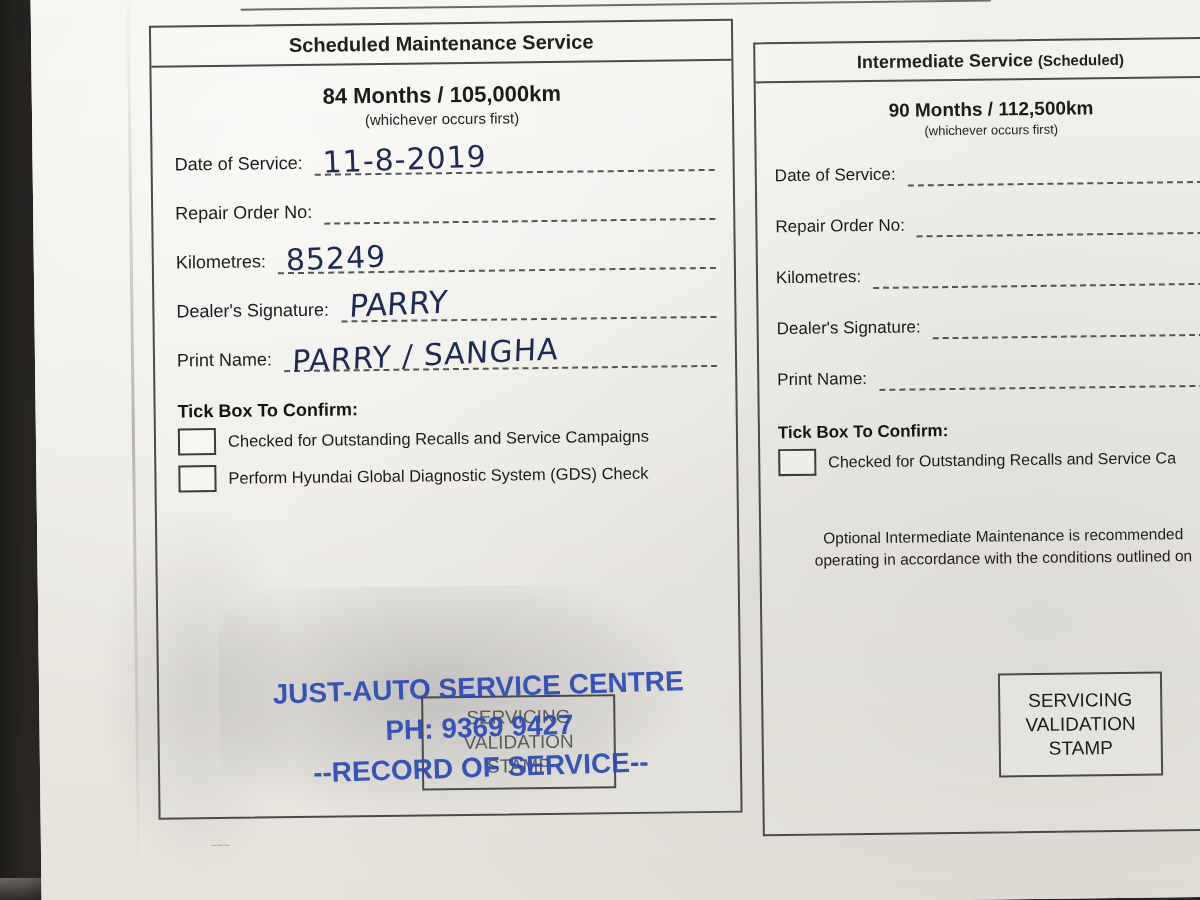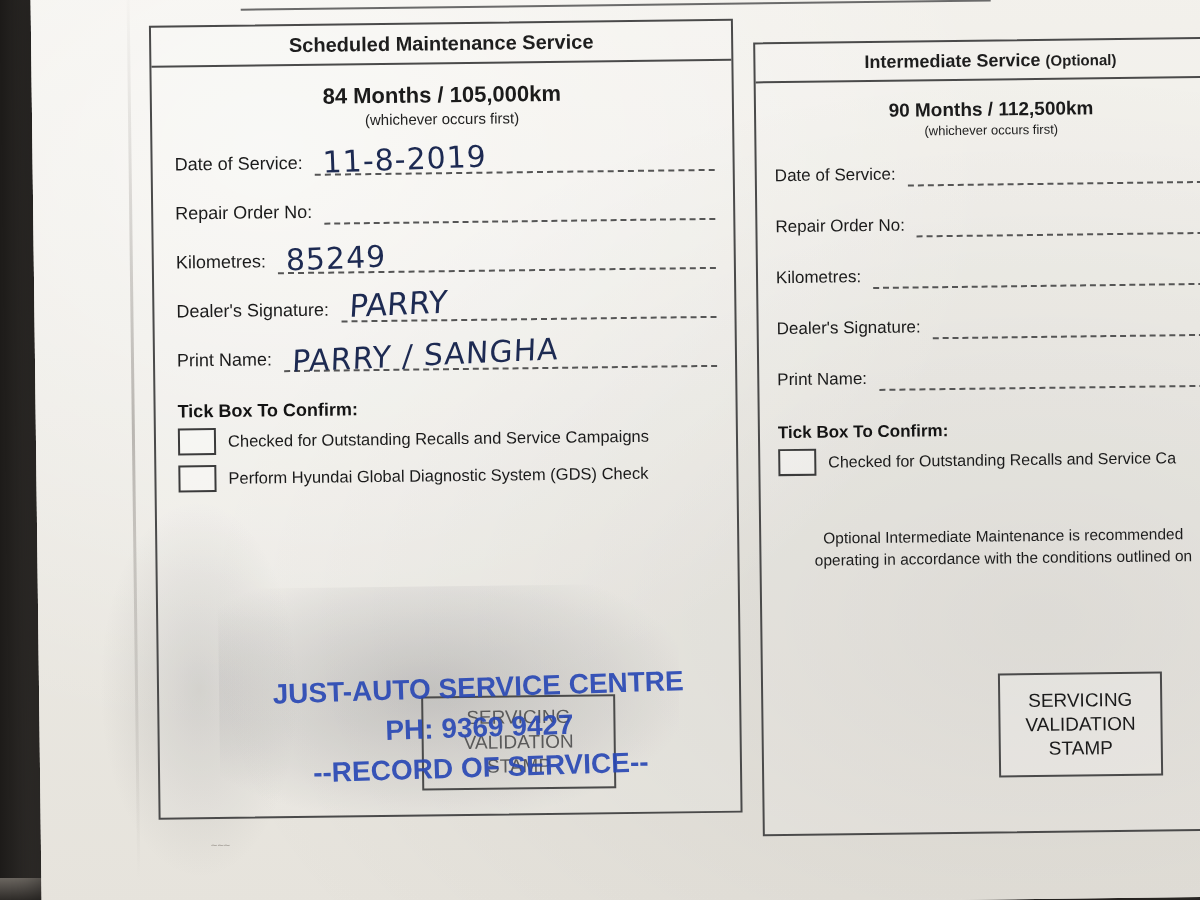--- a/index.html
+++ b/index.html
@@ -404,21 +404,21 @@
       <div class="ink-stamp">
         <div class="l1">JUST-AUTO SERVICE CENTRE</div>
         <div class="l2">PH: 9369 9427</div>
         <div class="l3">--RECORD OF SERVICE--</div>
       </div>
     </div>
 
     <div class="box box-right">
       <div class="box-title">
         <span>Intermediate Service</span>
-        <span class="opt">(Optional)</span>
+        <span class="opt">(Scheduled)</span>
       </div>
 
       <div class="interval">
         <div class="big">90 Months / 112,500km</div>
         <div class="small">(whichever occurs first)</div>
       </div>
 
       <div class="fields">
 
         <div class="frow">

